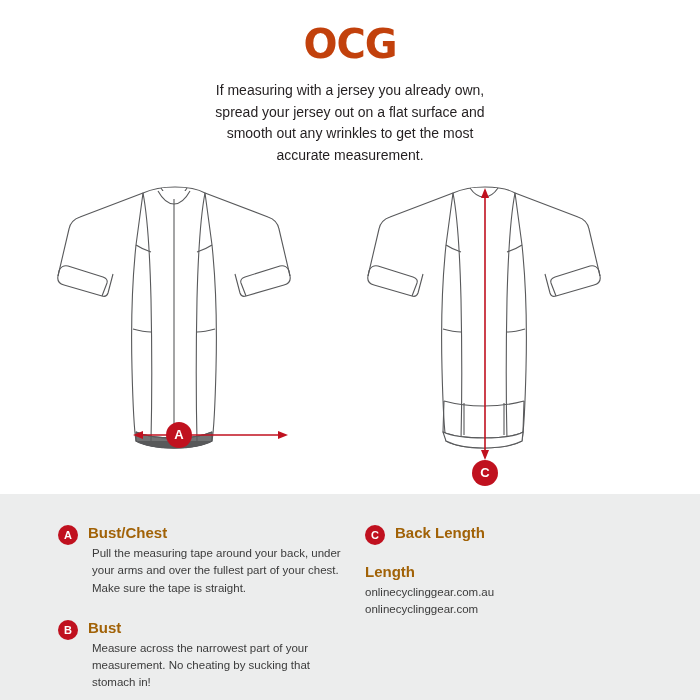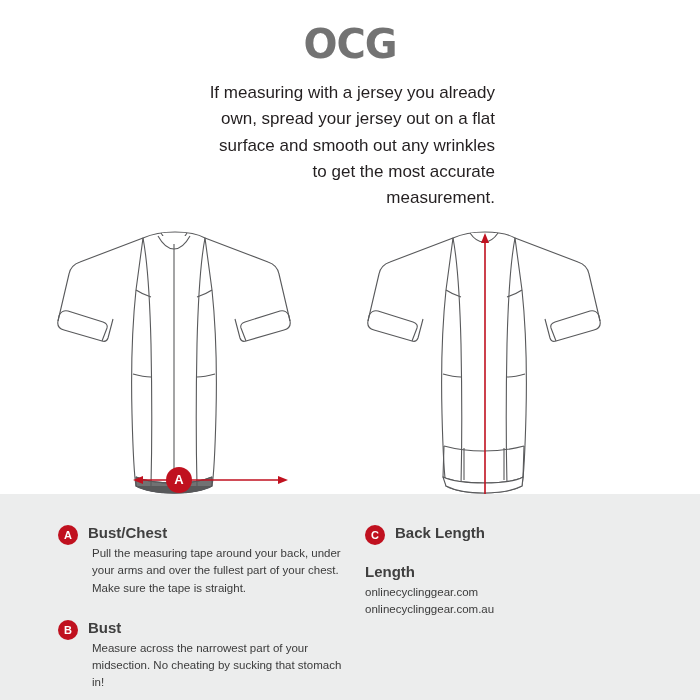--- a/index.html
+++ b/index.html
@@ -24,31 +24,31 @@
   
   .header {
     padding-top: 24px;
     text-align: center;
   }
   .logo {
     font-family: "DejaVu Sans", sans-serif;
     font-weight: bold;
     font-size: 40px;
     letter-spacing: -1px;
-    color: #737373;
+    color: #c2410c;
     line-height: 1;
     display: inline-block;
   }
   .intro {
     margin: 16px auto 0 auto;
     width: 290px;
-    font-size: 17px;
+    font-size: 14px;
     line-height: 1.55;
     color: #231f20;
-    text-align: right;
+    text-align: center;
   }
 
   
   .diagram {
     position: relative;
     width: 700px;
     height: 310px;
     margin-top: 12px;
   }
   .jersey-svg {
@@ -110,21 +110,21 @@
     color: #fff;
     font-size: 11px;
     font-weight: bold;
     line-height: 20px;
     text-align: center;
   }
   .entry h3 {
     margin: 0 0 4px 0;
     font-size: 15px;
     font-weight: bold;
-    color: #404040;
+    color: #a16207;
   }
   .entry p {
     margin: 4px;
     font-size: 11.5px;
     line-height: 1.5;
     color: #3b3b3b;
     max-width: 252px;
   }
   .entry .link {
     display: block;
@@ -260,35 +260,35 @@
 
         <div class="entry">
           <span class="dot">A</span>
           <h3>Bust/Chest</h3>
           <p>Pull the measuring tape around your back, under your arms and over the fullest part of your chest. Make sure the tape is straight.</p>
         </div>
 
         <div class="entry">
           <span class="dot">B</span>
           <h3>Bust</h3>
-          <p>Measure  across the narrowest part of your midsection. No cheating by sucking that stomach in!</p>
+          <p>Measure  across the narrowest part of your measurement. No cheating by sucking that stomach in!</p>
         </div>
 
       </div>
 
       <div class="col right">
 
         <div class="entry">
           <span class="dot">C</span>
           <h3>Back Length</h3>
         </div>
 
         <div class="entry" style="padding-left:0;">
           <h3>Length</h3>
+          <a class="link" href="#">onlinecyclinggear.com.au</a>
           <a class="link" href="#">onlinecyclinggear.com</a>
-          <a class="link" href="#">onlinecyclinggear.com.au</a>
         </div>
 
       </div>
     </div>
   </div>
 
 </div>
 
 </body></html>

